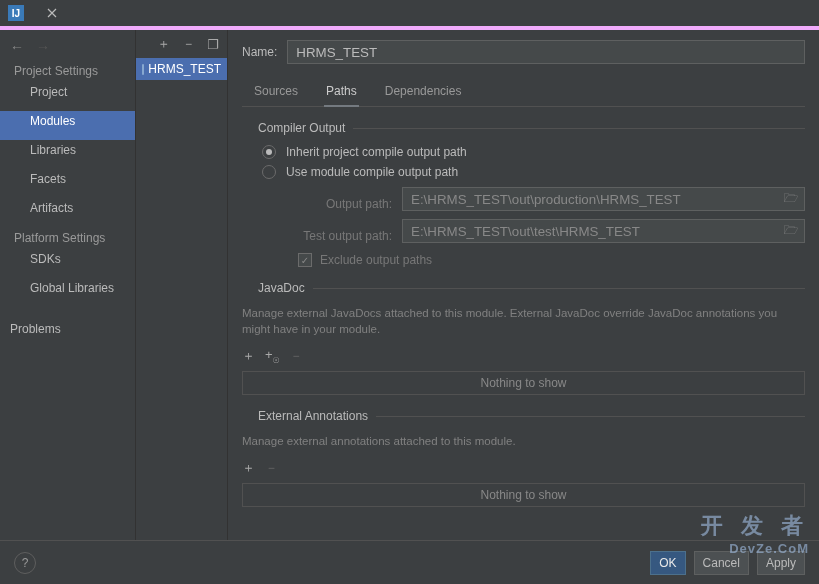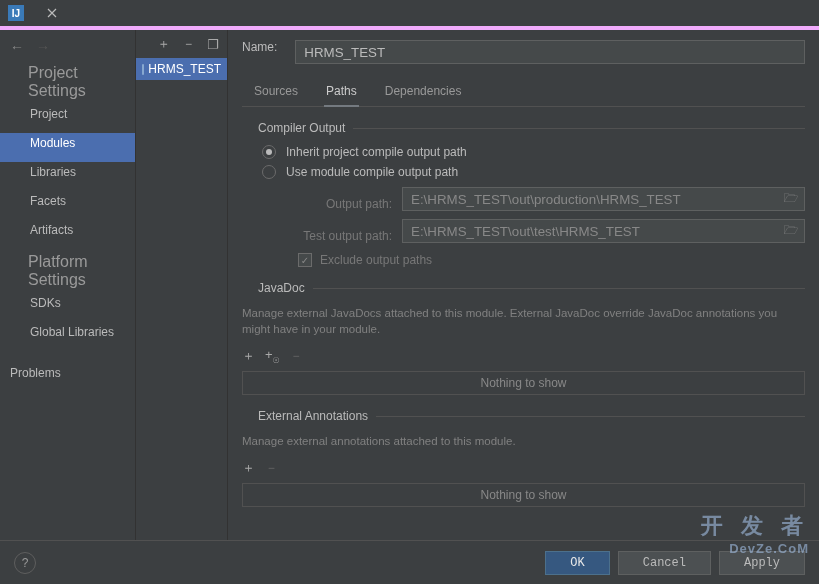--- a/index.html
+++ b/index.html
@@ -57,23 +57,23 @@
 .nav-toolbar {
   height: 30px;
   display: flex;
   align-items: center;
   padding: 0 10px;
   gap: 12px;
 }
 .nav-toolbar .arrow { color: #888; cursor: pointer; font-size: 14px; }
 .nav-toolbar .arrow.disabled { color: #555; }
 .section-header {
-  padding: 4px 10px 4px 28px;
+  padding: 4px 10px 4px 14px;
   color: #9a9a9a;
-  font-size: 16px;
+  font-size: 12px;
 }
 .nav-item {
   padding: 3px 10px 12px 30px;
   color: #bbb;
   cursor: pointer;
 }
 .nav-item.selected {
   background: #4b6eaf;
   color: #fff;
 }
@@ -110,21 +110,22 @@
 }
 
 
 .main {
   flex: 1;
   padding: 10px 14px 0 14px;
   overflow-y: auto;
 }
 .name-row {
   display: flex;
-  gap: 18px;
+  align-items: center;
+  gap: 10px;
   margin-bottom: 14px;
 }
 .name-row label { color: #bbb; }
 .name-input {
   flex: 1;
   background: #45494a;
   border: 1px solid #5e6060;
   color: #bbb;
   padding: 4px 8px;
   height: 24px;
@@ -275,29 +276,28 @@
   border-radius: 50%;
   display: flex;
   align-items: center;
   justify-content: center;
   color: #999;
   cursor: pointer;
 }
 .footer .spacer { flex: 1; }
 .btn {
   height: 24px;
-  padding: 0 24px;
+  padding: 0 8px;
   background: #4c5052;
   border: 1px solid #5e6060;
   color: #bbb;
   cursor: pointer;
   margin-left: 8px;
   display: flex;
   align-items: center;
-  font-family: Liberation Mono, monospace;
 }
 .btn.primary {
   background: #365880;
   border-color: #4c708c;
   color: #e8e8e8;
 }
 .watermark {
   position: absolute;
   right: 10px;
   bottom: 28px;

